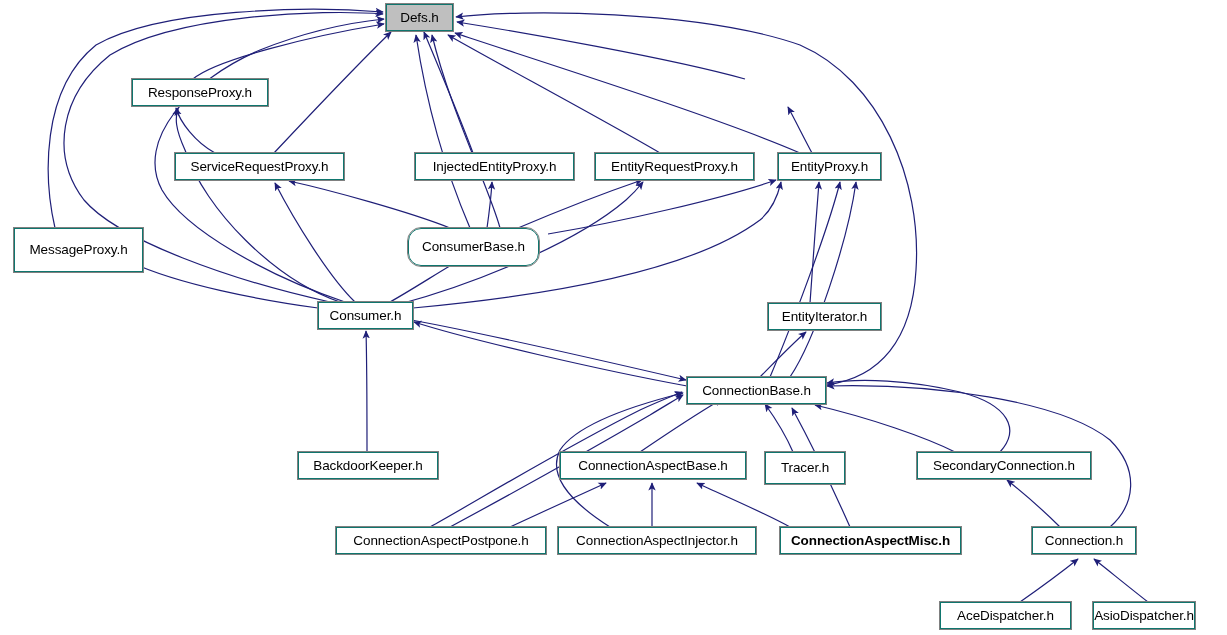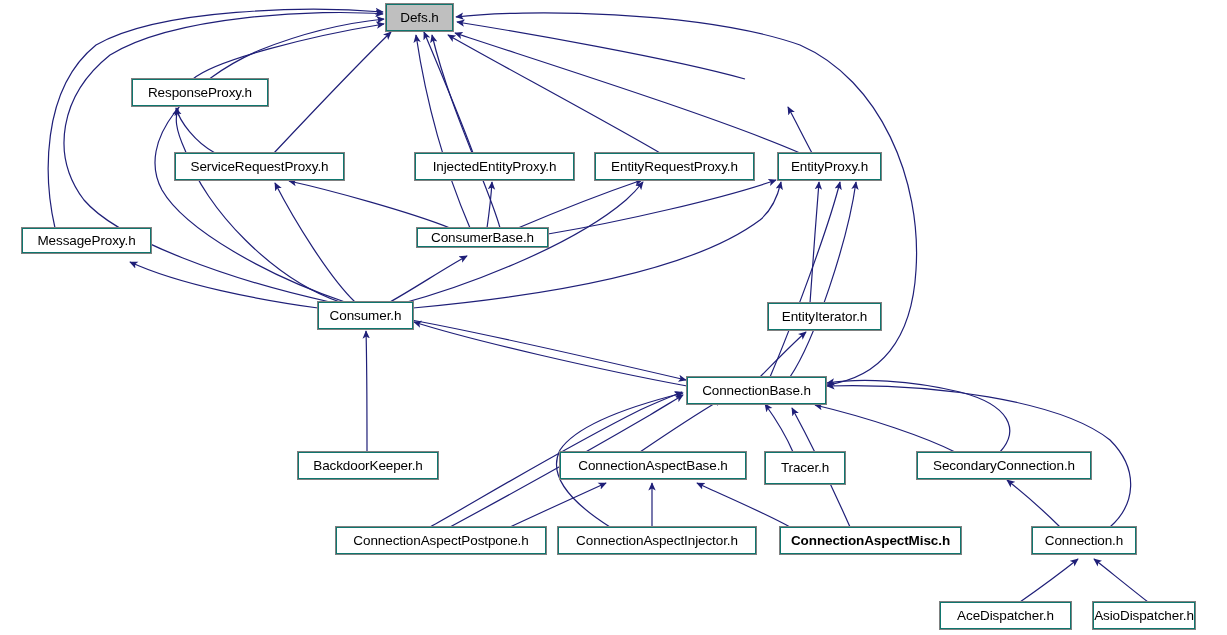--- a/index.html
+++ b/index.html
@@ -119,24 +119,24 @@
     </div>
     <div class="node" style="left: 415px; top: 153px; width: 159px; height: 27px;">
       <span class="label">InjectedEntityProxy.h</span>
     </div>
     <div class="node" style="left: 595px; top: 153px; width: 159px; height: 27px;">
       <span class="label">EntityRequestProxy.h</span>
     </div>
     <div class="node" style="left: 778px; top: 153px; width: 103px; height: 27px;">
       <span class="label">EntityProxy.h</span>
     </div>
-    <div class="node" style="left: 22px; top: 228px; width: 129px; height: 25px;">
+    <div class="node" style="left: 14px; top: 228px; width: 129px; height: 44px;">
       <span class="label">MessageProxy.h</span>
     </div>
-    <div class="node" style="left: 417px; top: 228px; width: 131px; height: 19px;">
+    <div class="node" style="left: 408px; top: 228px; width: 131px; height: 38px; border-radius: 13px;">
       <span class="label">ConsumerBase.h</span>
     </div>
     <div class="node" style="left: 318px; top: 302px; width: 95px; height: 27px;">
       <span class="label">Consumer.h</span>
     </div>
     <div class="node" style="left: 768px; top: 303px; width: 113px; height: 27px;">
       <span class="label">EntityIterator.h</span>
     </div>
     <div class="node" style="left: 687px; top: 377px; width: 139px; height: 27px;">
       <span class="label">ConnectionBase.h</span>

